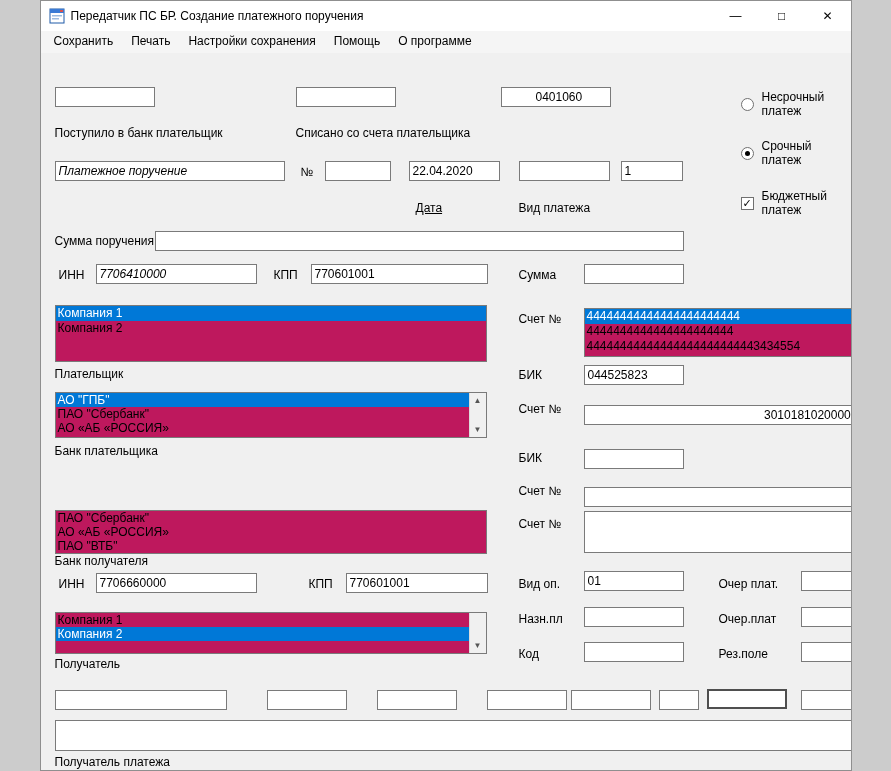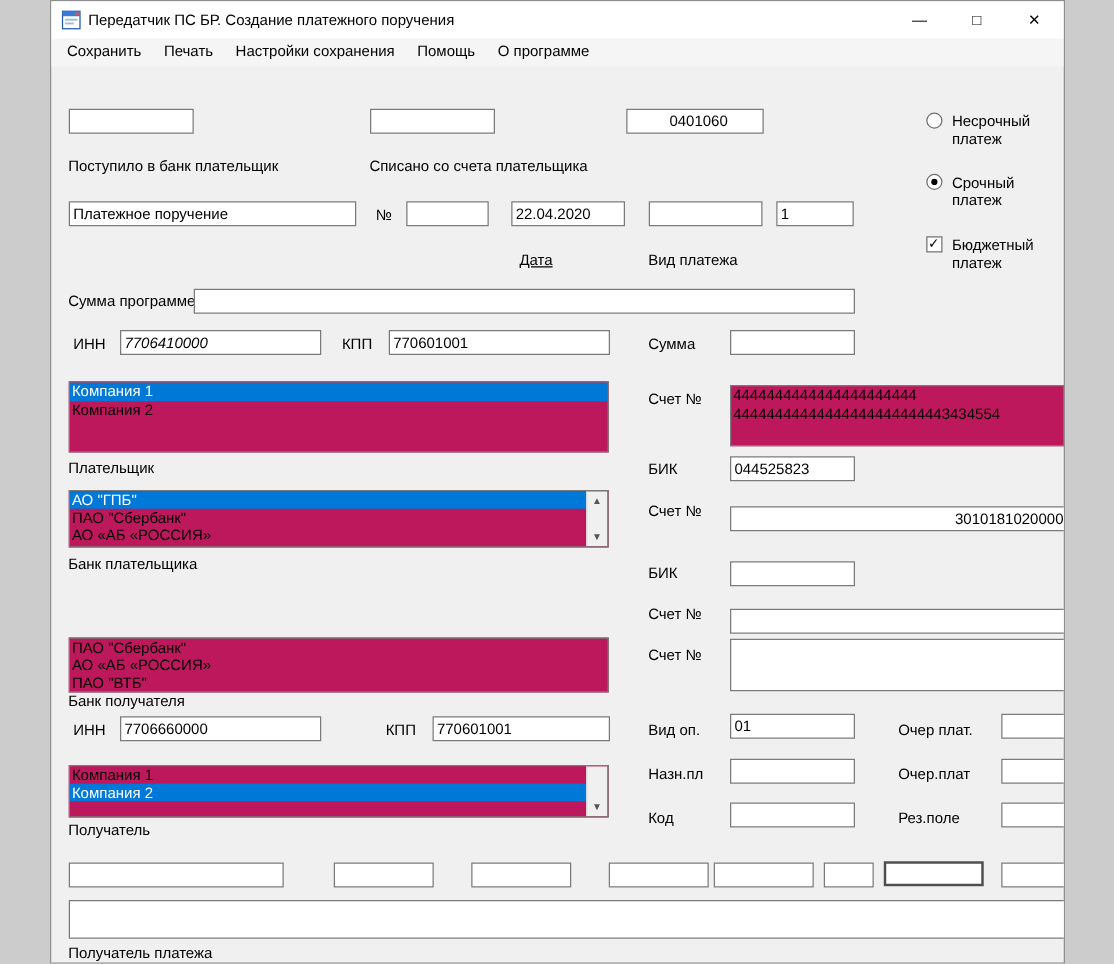--- a/index.html
+++ b/index.html
@@ -27,21 +27,21 @@
   .fld.focused { border:2px solid #4f4f4f; }
   .bigfld { position:absolute; background:#ffffff; border:1px solid #7a7a7a; box-sizing:border-box; font-size:12px; padding:1px 3px; }
   .listbox { position:absolute; background:#be185d; border:1px solid #7a7a7a; box-sizing:border-box; font-size:12px; overflow:hidden; }
   .lb-item { height:15px; line-height:15px; padding:0 2px; white-space:nowrap; overflow:hidden; }
   .lb-item.selected { background:#0078d7; color:#ffffff; }
   .scroll { position:absolute; top:0; right:0; bottom:0; width:16px; background:#f0f0f0; border-left:1px solid #dcdcdc; }
   .scroll-btn { position:absolute; left:0; width:16px; height:15px; display:flex; align-items:center; justify-content:center; font-size:8px; color:#555; }
   .scroll-btn.up { top:0; }
   .scroll-btn.down { bottom:0; }
   
-  .choice { position:absolute; display:flex; font-size:12px; }
+  .choice { position:absolute; display:flex; align-items:center; font-size:12px; }
   .radio-circle { width:13px; height:13px; border-radius:50%; border:1px solid #707070; background:#fff; box-sizing:border-box; position:relative; margin-right:8px; flex:0 0 auto; }
   .radio-circle.on::after { content:""; position:absolute; left:3px; top:3px; width:5px; height:5px; border-radius:50%; background:#000; }
   .checkbox { width:13px; height:13px; border:1px solid #707070; background:#fff; box-sizing:border-box; margin-right:8px; display:flex; align-items:center; justify-content:center; font-size:11px; line-height:11px; flex:0 0 auto; }
 </style>
 </head>
 <body>
 
 <div class="window">
 
   <div class="titlebar">
@@ -81,48 +81,49 @@
   </div>
   <div class="choice" style="left:700px; top:138px;">
     <span class="radio-circle on"></span>
     <span>Срочный платеж</span>
   </div>
   <div class="choice" style="left:700px; top:188px;">
     <span class="checkbox">✓</span>
     <span>Бюджетный платеж</span>
   </div>
 
-  <input class="fld" style="left: 14px; top: 160px; width: 230px;" value="Платежное поручение">
+  <input class="fld" style="left: 14px; top: 160px; width: 230px; font-style: italic;" value="Платежное поручение">
   <div class="lbl" style="left:260px; top:164px;">№</div>
   <input class="fld" style="left: 284px; top: 160px; width: 66px;" value="">
   <input class="fld" style="left: 368px; top: 160px; width: 91px;" value="22.04.2020">
   <input class="fld" style="left: 478px; top: 160px; width: 91px;" value="">
   <input class="fld" style="left: 580px; top: 160px; width: 62px;" value="1">
 
   <div class="lbl" style="left:375px; top:200px;text-decoration:underline;">Дата</div>
   <div class="lbl" style="left:478px; top:200px;">Вид платежа</div>
 
-  <div class="lbl" style="left:14px; top:233px;">Сумма программе</div>
+  <div class="lbl" style="left:14px; top:233px;">Сумма поручения</div>
   <input class="fld" style="left: 114px; top: 230px; width: 529px;" value="">
 
   <div class="lbl" style="left:18px; top:267px;">ИНН</div>
   <input class="fld" style="left: 55px; top: 263px; width: 161px; font-style: italic;" value="7706410000">
   <div class="lbl" style="left:233px; top:267px;">КПП</div>
   <input class="fld" style="left: 270px; top: 263px; width: 177px;" value="770601001">
   <div class="lbl" style="left:478px; top:267px;">Сумма</div>
   <input class="fld" style="left: 543px; top: 263px; width: 100px;" value="">
 
   <div class="listbox" style="left:14px; top:304px; width:432px; height:57px;">
     <div class="lb-item selected">Компания 1</div>
     <div class="lb-item">Компания 2</div>
   </div>
   <div class="lbl" style="left:14px; top:366px;">Плательщик</div>
 
   <div class="lbl" style="left:478px; top:311px;">Счет №</div>
   <div class="listbox" style="left:543px; top:307px; width:318px; height:49px;">
+    <div class="lb-item selected" style="margin-right:16px;">44444444444444444444444</div>
     <div class="lb-item" style="margin-right:16px;">4444444444444444444444</div>
     <div class="lb-item" style="margin-right:16px;">44444444444444444444444443434554</div>
     <div class="scroll">
       <div class="scroll-btn down">▼</div>
     </div>
   </div>
 
   <div class="lbl" style="left:478px; top:367px;">БИК</div>
   <input class="fld" style="left: 543px; top: 364px; width: 100px;" value="044525823">
 

